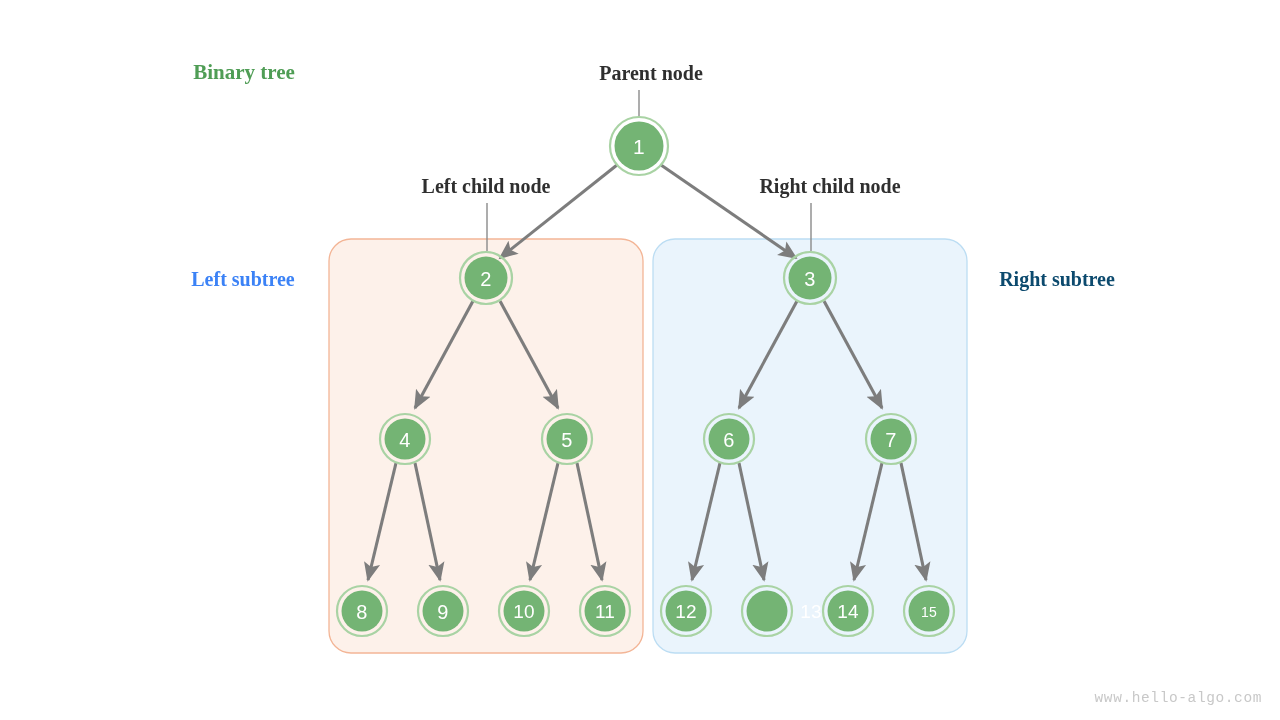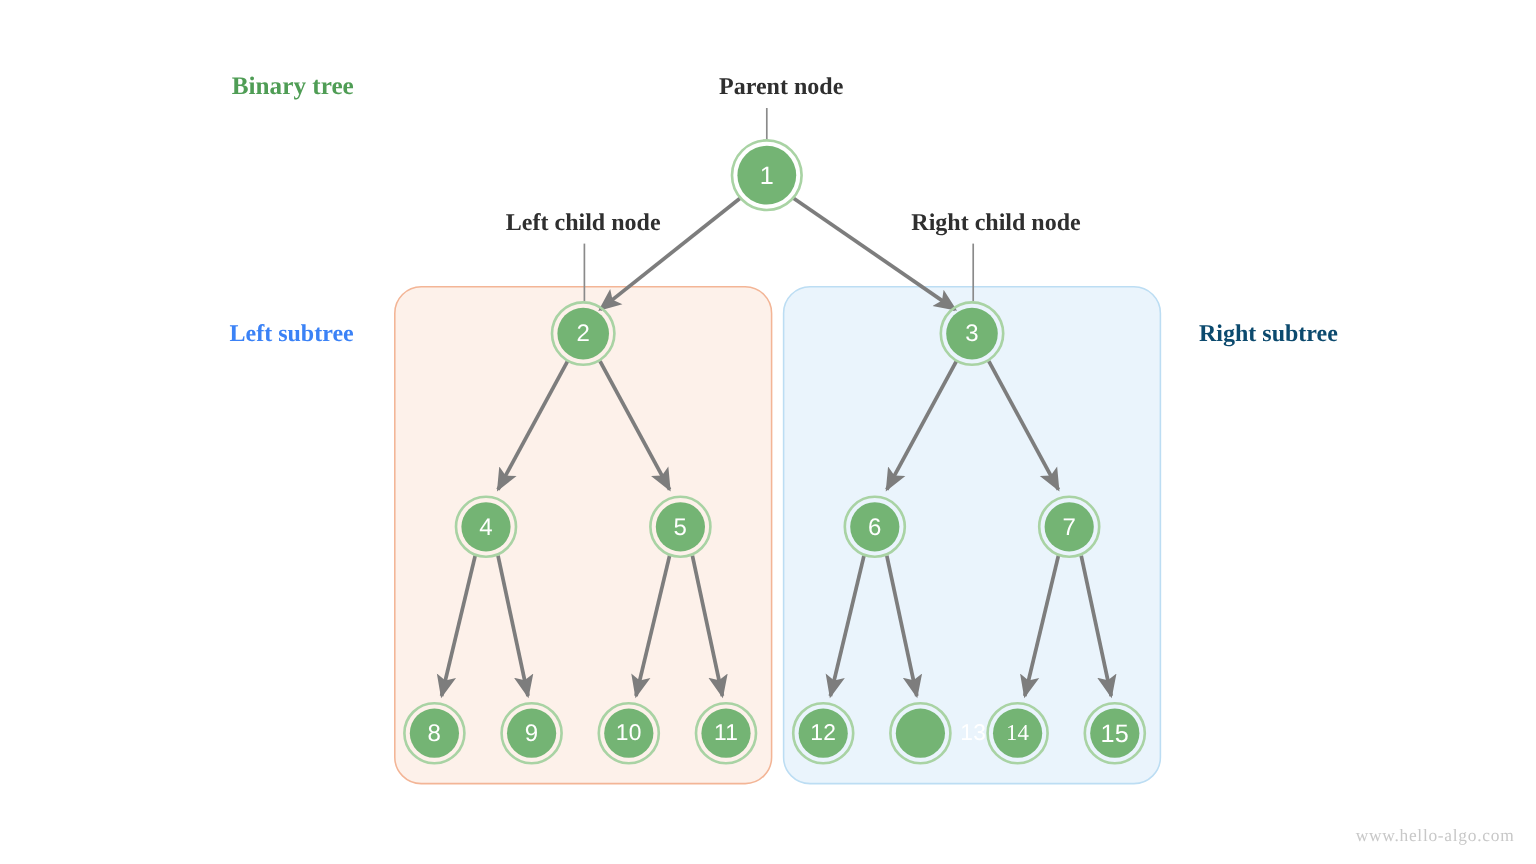--- a/index.html
+++ b/index.html
@@ -64,21 +64,21 @@
     color: #3b82f6;
   }
   .anno.right-sub {
     font-size: 20px;
     color: #0c4a6e;
   }
   .watermark {
     position: absolute;
     right: 18px;
     bottom: 14px;
-    font-family: Liberation Serif, serif;
+    font-family: Liberation Mono, monospace;
     font-size: 14.5px;
     color: #c8c8c8;
     letter-spacing: 0.6px;
     white-space: nowrap;
   }
 </style>
 </head>
 <body>
 
 <div id="canvas">
@@ -196,22 +196,22 @@
     <div class="node-label" style="left:405px; top:440px; font-size:20px;">4</div>
     <div class="node-label" style="left:567px; top:440px; font-size:20px;">5</div>
     <div class="node-label" style="left:729px; top:440px; font-size:20px;">6</div>
     <div class="node-label" style="left:891px; top:440px; font-size:20px;">7</div>
     <div class="node-label" style="left:362px; top:612px; font-size:20px;">8</div>
     <div class="node-label" style="left:443px; top:612px; font-size:20px;">9</div>
     <div class="node-label" style="left:524px; top:612px; font-size:19px;">10</div>
     <div class="node-label" style="left:605px; top:612px; font-size:19px;text-align:center;">11</div>
     <div class="node-label" style="left:686px; top:612px; font-size:19px;">12</div>
     <div class="node-label" style="left:811px; top:612px; font-size:19px;">13</div>
-    <div class="node-label" style="left:848px; top:612px; font-size:19px;font-family:Liberation Serif, serif;">14</div>
-    <div class="node-label" style="left:929px; top:612px; font-size:21px;">15</div>
+    <div class="node-label" style="left:848px; top:612px; font-size:19px;">14</div>
+    <div class="node-label" style="left:929px; top:612px; font-size:14px;">15</div>
 
     <div class="anno title" style="left:244px; top:72px;">Binary tree</div>
 
     <div class="anno dark" style="left:639px; top:73px;margin-left:12px;">Parent node</div>
 
     <div class="anno dark" style="left:486px; top:186px;">Left child node</div>
 
     <div class="anno dark" style="left:810px; top:186px;margin-left:20px;">Right child node</div>
 
     <div class="anno left-sub" style="left:243px; top:279px;">Left subtree</div>

